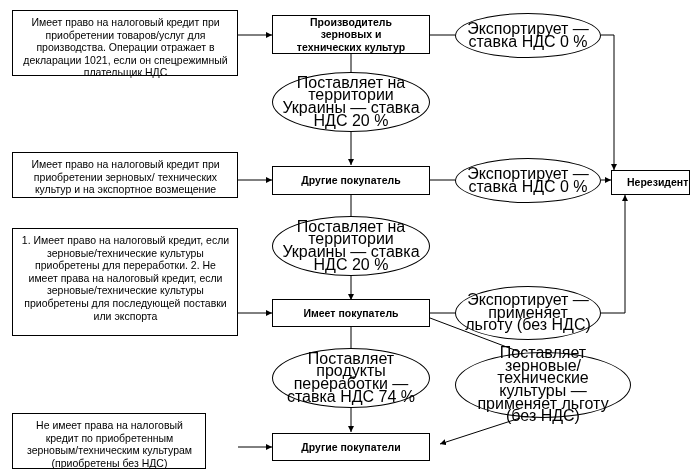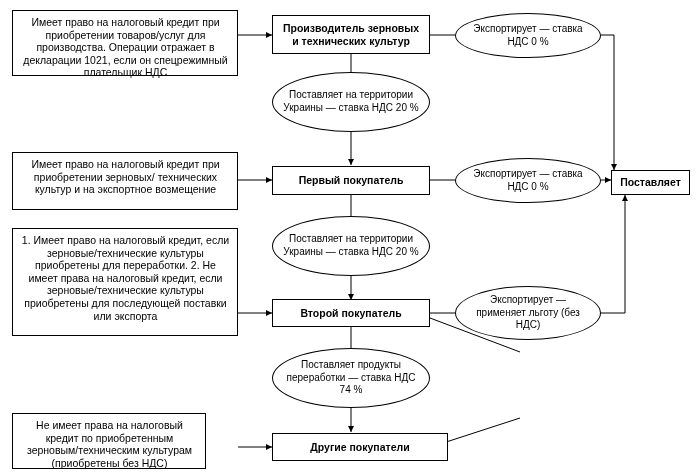--- a/index.html
+++ b/index.html
@@ -31,33 +31,33 @@
     display: block;
     text-align: center;
     padding: 5px 6px 5px 7px;
     font-size: 10.5px;
     line-height: 12.6px;
   }
   .node.box {
     font-size: 10.5px;
     font-weight: bold;
     line-height: 12.5px;
-    padding: 2px 8px;
+    padding: 2px 15px;
   }
   .ellipse {
     position: absolute;
     box-sizing: border-box;
     border: 1px solid #000000;
     border-radius: 50%;
     background: #ffffff;
     display: flex;
     align-items: center;
     justify-content: center;
     text-align: center;
-    font-size: 10px;
+    font-size: 16px;
     line-height: 12.6px;
     color: #000000;
     z-index: 3;
     padding: 2px 8px;
   }
   .ellipse span, .node span {
     display: block;
     width: 100%;
   }
   svg#wires {
@@ -116,50 +116,50 @@
 
     <line x1="430" y1="318" x2="520" y2="352" stroke="#000" stroke-width="1"></line>
 
     <path d="M520,418 L440,444" stroke="#000" stroke-width="1" fill="none" marker-end="url(#arrow)"></path>
   </svg>
 
   <div class="node left-note" style="left:12px; top:10px; width:226px; height:66px;">
     <span>Имеет право на налоговый кредит при приобретении товаров/услуг для производства. Операции отражает в декларации 1021, если он спецрежимный плательщик НДС</span>
   </div>
 
-  <div class="node left-note" style="left:12px; top:152px; width:226px; height:58px;">
+  <div class="node left-note" style="left:12px; top:152px; width:226px; height:46px;">
     <span>Имеет право на налоговый кредит при приобретении зерновых/ технических культур и на экспортное возмещение</span>
   </div>
 
   <div class="node left-note" style="left:12px; top:228px; width:226px; height:108px;">
     <span>1. Имеет право на налоговый кредит, если зерновые/технические культуры приобретены для переработки. 2. Не имеет права на налоговый кредит, если зерновые/технические культуры приобретены для последующей поставки или экспорта</span>
   </div>
 
   <div class="node left-note" style="left:12px; top:413px; width:194px; height:56px;">
     <span>Не имеет права на налоговый кредит по приобретенным зерновым/техническим культурам (приобретены без НДС)</span>
   </div>
 
   <div class="node box" style="left:272px; top:15px; width:158px; height:39px;">
     <span>Производитель зерновых и технических культур</span>
   </div>
 
   <div class="node box" style="left:272px; top:166px; width:158px; height:29px;">
-    <span>Первый покупатель</span>
+    <span>Другие покупатель</span>
   </div>
 
   <div class="node box" style="left:272px; top:299px; width:158px; height:28px;">
-    <span>Второй покупатель</span>
+    <span>Имеет покупатель</span>
   </div>
 
-  <div class="node box" style="left:272px; top:433px; width:176px; height:28px;">
+  <div class="node box" style="left:272px; top:433px; width:158px; height:28px;">
     <span>Другие покупатели</span>
   </div>
 
   <div class="node box" style="left:611px; top:170px; width:79px; height:25px;">
-    <span>Поставляет</span>
+    <span>Нерезидент</span>
   </div>
 
   <div class="ellipse" style="left:455px; top:13px; width:146px; height:45px;">
     <span>Экспортирует — ставка НДС 0 %</span>
   </div>
 
   <div class="ellipse" style="left:272px; top:72px; width:158px; height:60px;">
     <span>Поставляет на территории Украины — ставка НДС 20 %</span>
   </div>
 
@@ -172,14 +172,17 @@
   </div>
 
   <div class="ellipse" style="left:455px; top:286px; width:146px; height:54px;align-items:center;">
     <span>Экспортирует — применяет льготу (без НДС)</span>
   </div>
 
   <div class="ellipse" style="left:272px; top:348px; width:158px; height:60px;">
     <span>Поставляет продукты переработки — ставка НДС 74 %</span>
   </div>
 
+  <div class="ellipse" style="left:455px; top:352px; width:176px; height:66px;">
+    <span>Поставляет зерновые/технические культуры — применяет льготу (без НДС)</span>
+  </div>
 
 </div>
 
 </body></html>

